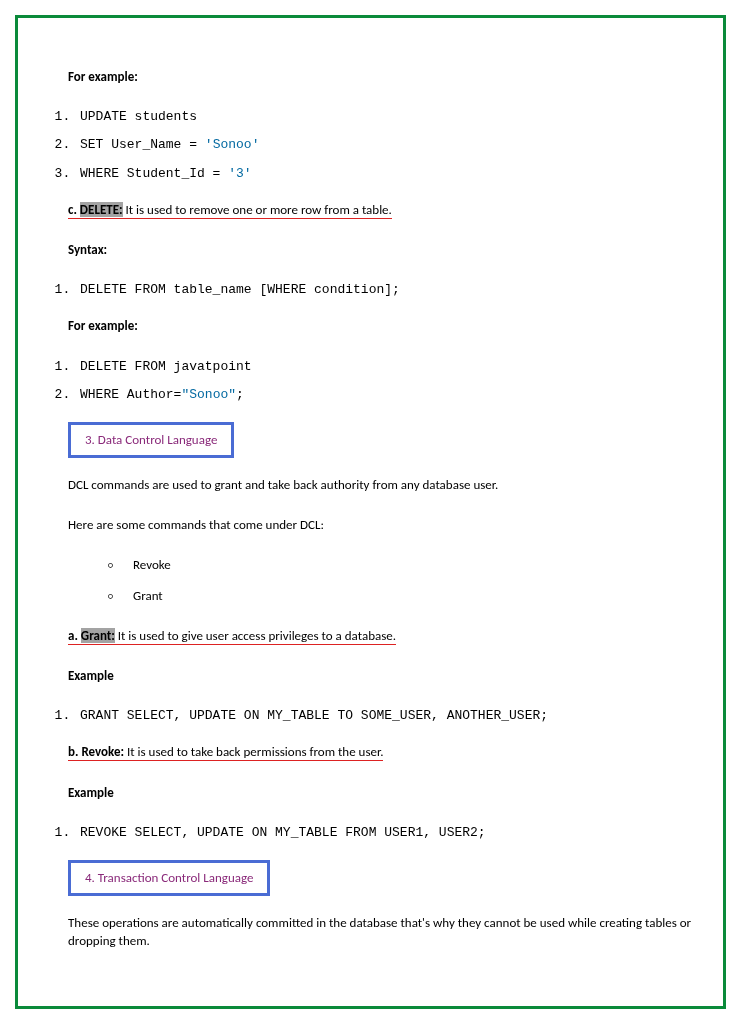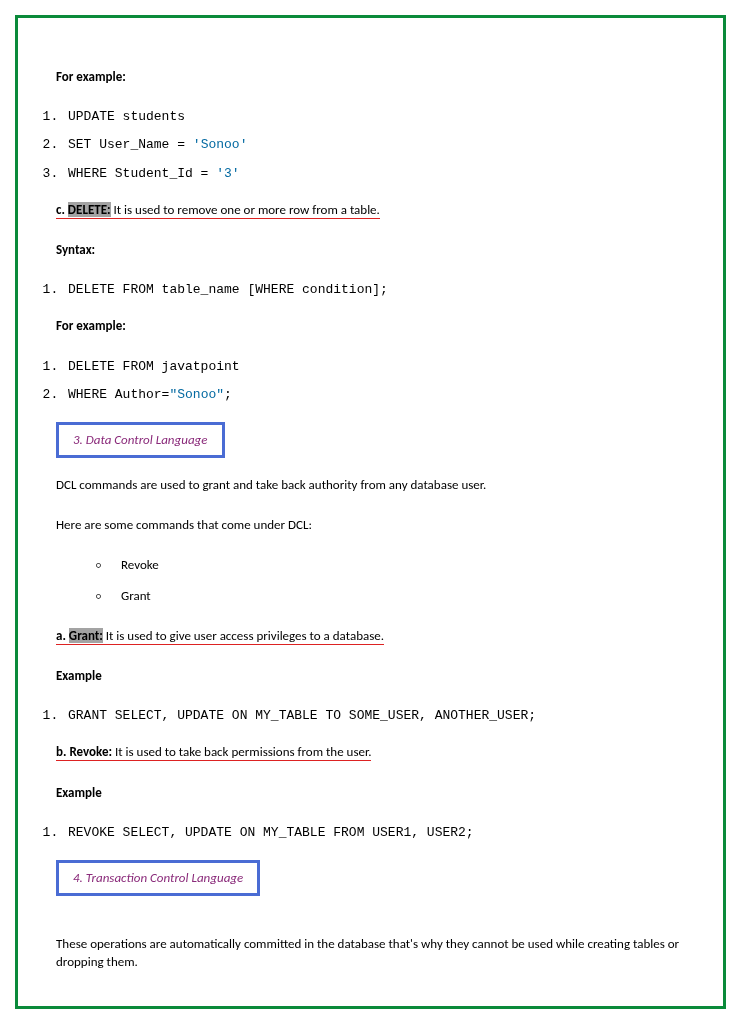--- a/index.html
+++ b/index.html
@@ -9,27 +9,27 @@
     color: #000;
     background: #fff;
     width: 741px;
     height: 1024px;
     padding: 15px;
   }
   .page-border {
     border: 3px solid #0a8a3a;
     width: 100%;
     height: 100%;
-    padding: 50px 30px 20px 18px;
+    padding: 50px 30px 20px 30px;
     overflow: hidden;
   }
   .content { line-height: 1.4; }
   .bold { font-weight: bold; }
   .para { margin-left: 20px; margin-bottom: 22px; }
-  .para-tight { margin-left: 20px; margin-bottom: 12px; margin-top: 21px; }
+  .para-tight { margin-left: 20px; margin-bottom: 12px; }
   ol.numlist {
     list-style: decimal;
     margin-left: 10px;
     padding-left: 20px;
     margin-bottom: 18px;
   }
   ol.numlist li { padding-left: 2px; margin-bottom: 10px; font-family: Liberation Mono, monospace; }
   .string { color: #0369a1; }
   .under-red {
     border-bottom: 1px solid #d22;
@@ -38,21 +38,20 @@
   }
   .hl-green { background: #a3a3a3; }
   .boxed {
     display: inline-block;
     border: 3px solid #4a6cd4;
     padding: 6px 14px;
     color: #8a2a7a;
     margin-left: 20px;
     margin-bottom: 18px;
     font-size: 13px;
-    font-style: italic;
   }
   ul.bullets {
     list-style: none;
     margin-left: 60px;
     margin-bottom: 22px;
   }
   ul.bullets li { margin-bottom: 12px; }
   ul.bullets li::before {
     content: "○";
     font-size: 9px;

